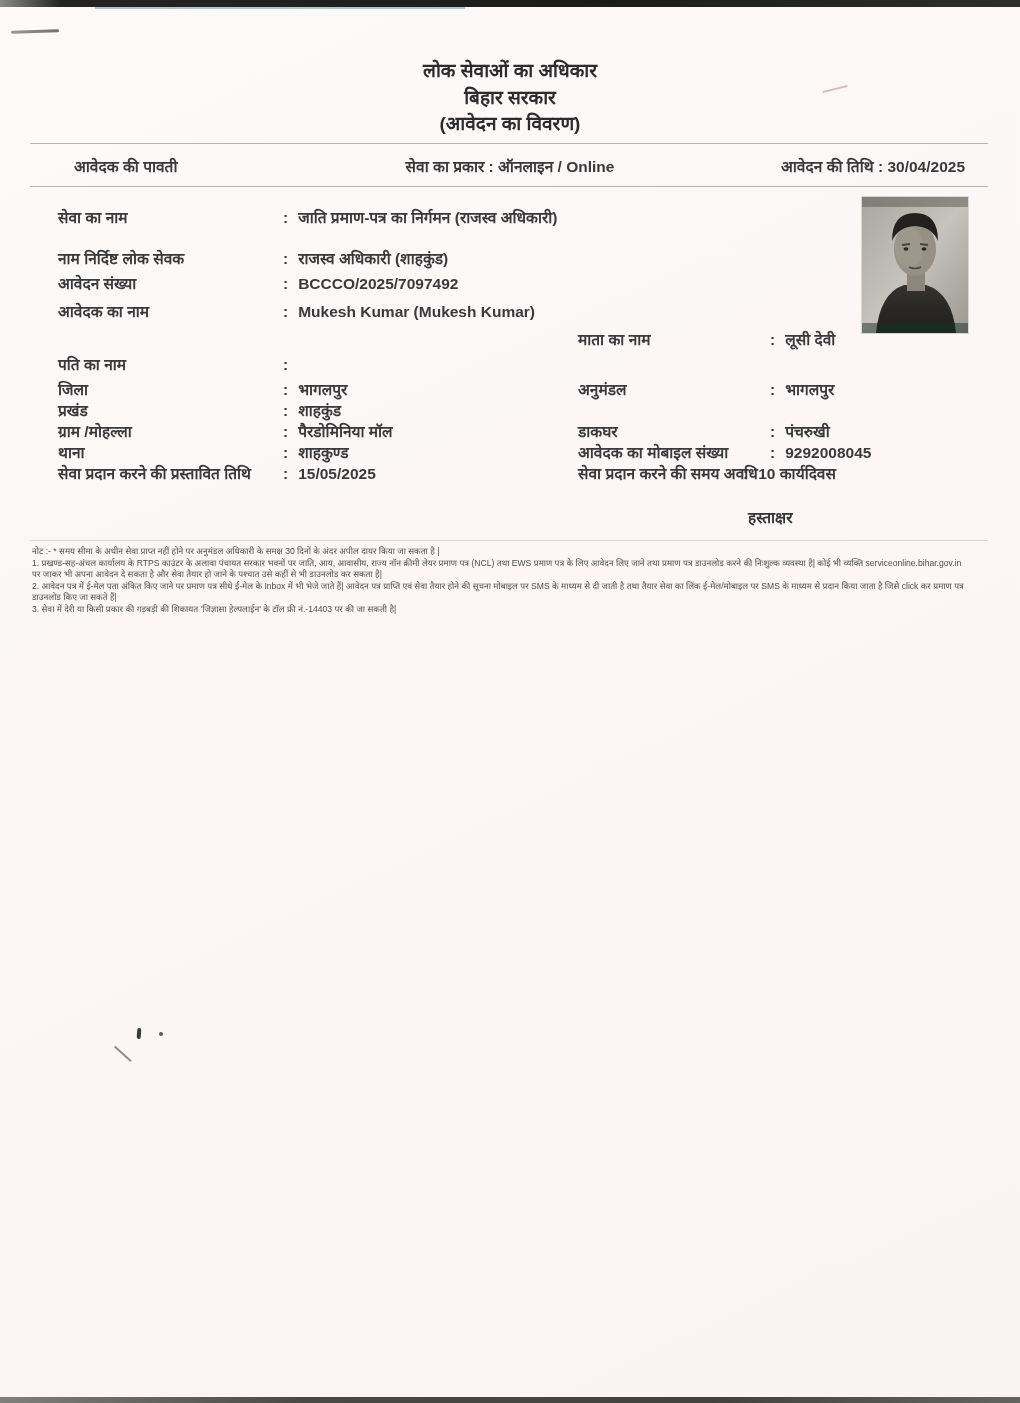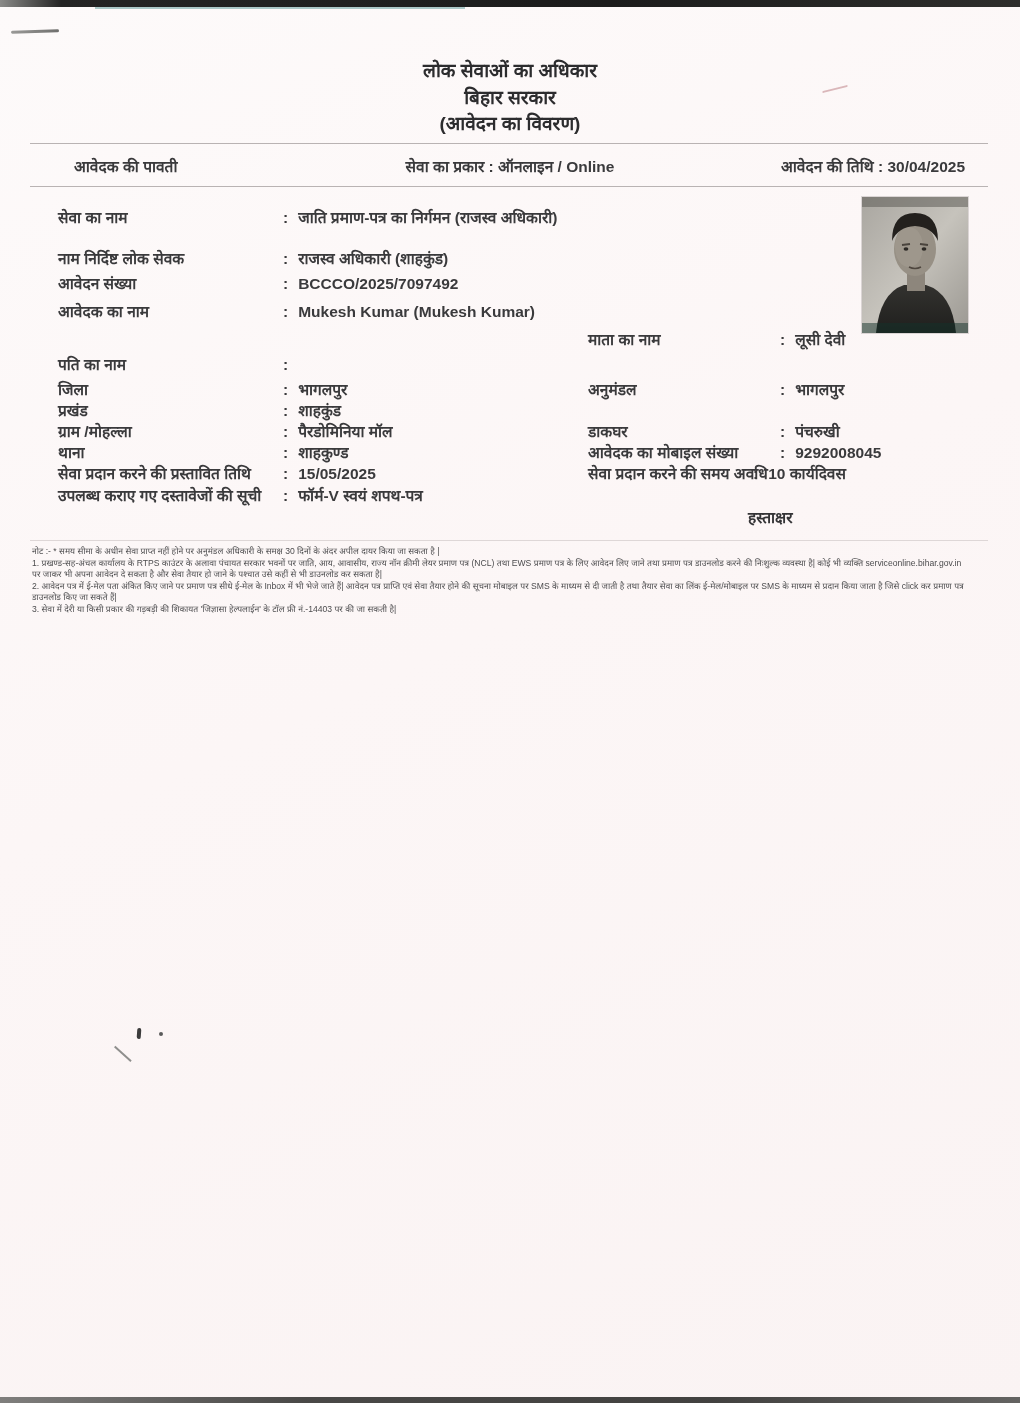--- a/index.html
+++ b/index.html
@@ -32,21 +32,21 @@
   .rule1{top:143px;} .rule2{top:186px;} .rule3{top:540px;background:#ded7d7;}
   
   .meta{position:absolute;top:155px;left:0;width:1020px;height:22px;font-size:15.5px;font-weight:600;}
   .meta .m-left{position:absolute;left:74px;}
   .meta .m-center{position:absolute;left:0;width:1020px;text-align:center;}
   .meta .m-center b{font-weight:700;margin-top:42px;}
   .meta .m-right{position:absolute;right:55px;}
   
   .row{position:absolute;left:58px;font-size:15.5px;font-weight:600;line-height:20px;white-space:nowrap;}
   .row .lbl{display:inline-block;width:225px;}
-  .row.rt{left:578px;margin-left:10px;}
+  .row.rt{left:578px;}
   .row.rt .lbl{width:192px;}
   .row .sep{display:inline-block;width:10px;}
   
   .photo{position:absolute;top:197px;left:862px;width:106px;height:136px;box-shadow:0 0 0 1px rgba(120,110,110,.25);}
   
   .signature{position:absolute;top:506px;left:748px;font-size:15.5px;font-weight:700;color:#343436;}
   
   .notes{position:absolute;top:546px;left:32px;width:948px;font-size:8.6px;line-height:11px;color:#4c4c4e;font-weight:500;}
   .notes .note{margin:0 12px 1px 0;}
 </style>
@@ -120,21 +120,20 @@
 
   <div class="row" style="top:422px"><span class="lbl">ग्राम /मोहल्ला</span><span>:</span><span class="sep"></span><span>पैरडोमिनिया मॉल</span></div>
   <div class="row rt" style="top:422px"><span class="lbl">डाकघर</span><span>:</span><span class="sep"></span><span>पंचरुखी</span></div>
 
   <div class="row" style="top:443px"><span class="lbl">थाना</span><span>:</span><span class="sep"></span><span>शाहकुण्ड</span></div>
   <div class="row rt" style="top:443px"><span class="lbl">आवेदक का मोबाइल संख्या</span><span>:</span><span class="sep"></span><span>9292008045</span></div>
 
   <div class="row" style="top:464px"><span class="lbl">सेवा प्रदान करने की प्रस्तावित तिथि</span><span>:</span><span class="sep"></span><span>15/05/2025</span></div>
   <div class="row rt" style="top:464px"><span class="lbl" style="width:165px">सेवा प्रदान करने की समय अवधि</span><span>:</span><span class="sep"></span><span>10 कार्यदिवस</span></div>
 
-  <div class="row" style="top:486px"><span class="lbl">उपलब्ध कराए गए दस्तावेजों की सूची</span><span>:</span><span class="sep"></span><span>फॉर्म-V स्वयं शपथ-पत्र</span></div>
 
   <div class="signature">हस्ताक्षर</div>
 
   <div class="rule rule3"></div>
 
   <div class="notes">
     <div class="note">नोट :- * समय सीमा के अधीन सेवा प्राप्त नहीं होने पर अनुमंडल अधिकारी के समक्ष 30 दिनों के अंदर अपील दायर किया जा सकता है |</div>
     <div class="note">1. प्रखण्ड-सह-अंचल कार्यालय के RTPS काउंटर के अलावा पंचायत सरकार भवनों पर जाति, आय, आवासीय, राज्य नॉन क्रीमी लेयर प्रमाण पत्र (NCL) तथा EWS प्रमाण पत्र के लिए आवेदन लिए जाने तथा प्रमाण पत्र डाउनलोड करने की निःशुल्क व्यवस्था है| कोई भी व्यक्ति serviceonline.bihar.gov.in पर जाकर भी अपना आवेदन दे सकता है और सेवा तैयार हो जाने के पश्चात उसे कहीं से भी डाउनलोड कर सकता है|</div>
     <div class="note">2. आवेदन पत्र में ई-मेल पता अंकित किए जाने पर प्रमाण पत्र सीधे ई-मेल के Inbox में भी भेजे जाते हैं| आवेदन पत्र प्राप्ति एवं सेवा तैयार होने की सूचना मोबाइल पर SMS के माध्यम से दी जाती है तथा तैयार सेवा का लिंक ई-मेल/मोबाइल पर SMS के माध्यम से प्रदान किया जाता है जिसे click कर प्रमाण पत्र डाउनलोड किए जा सकते हैं|</div>
     <div class="note">3. सेवा में देरी या किसी प्रकार की गड़बड़ी की शिकायत 'जिज्ञासा हेल्पलाईन' के टॉल फ्री नं.-14403 पर की जा सकती है|</div>

